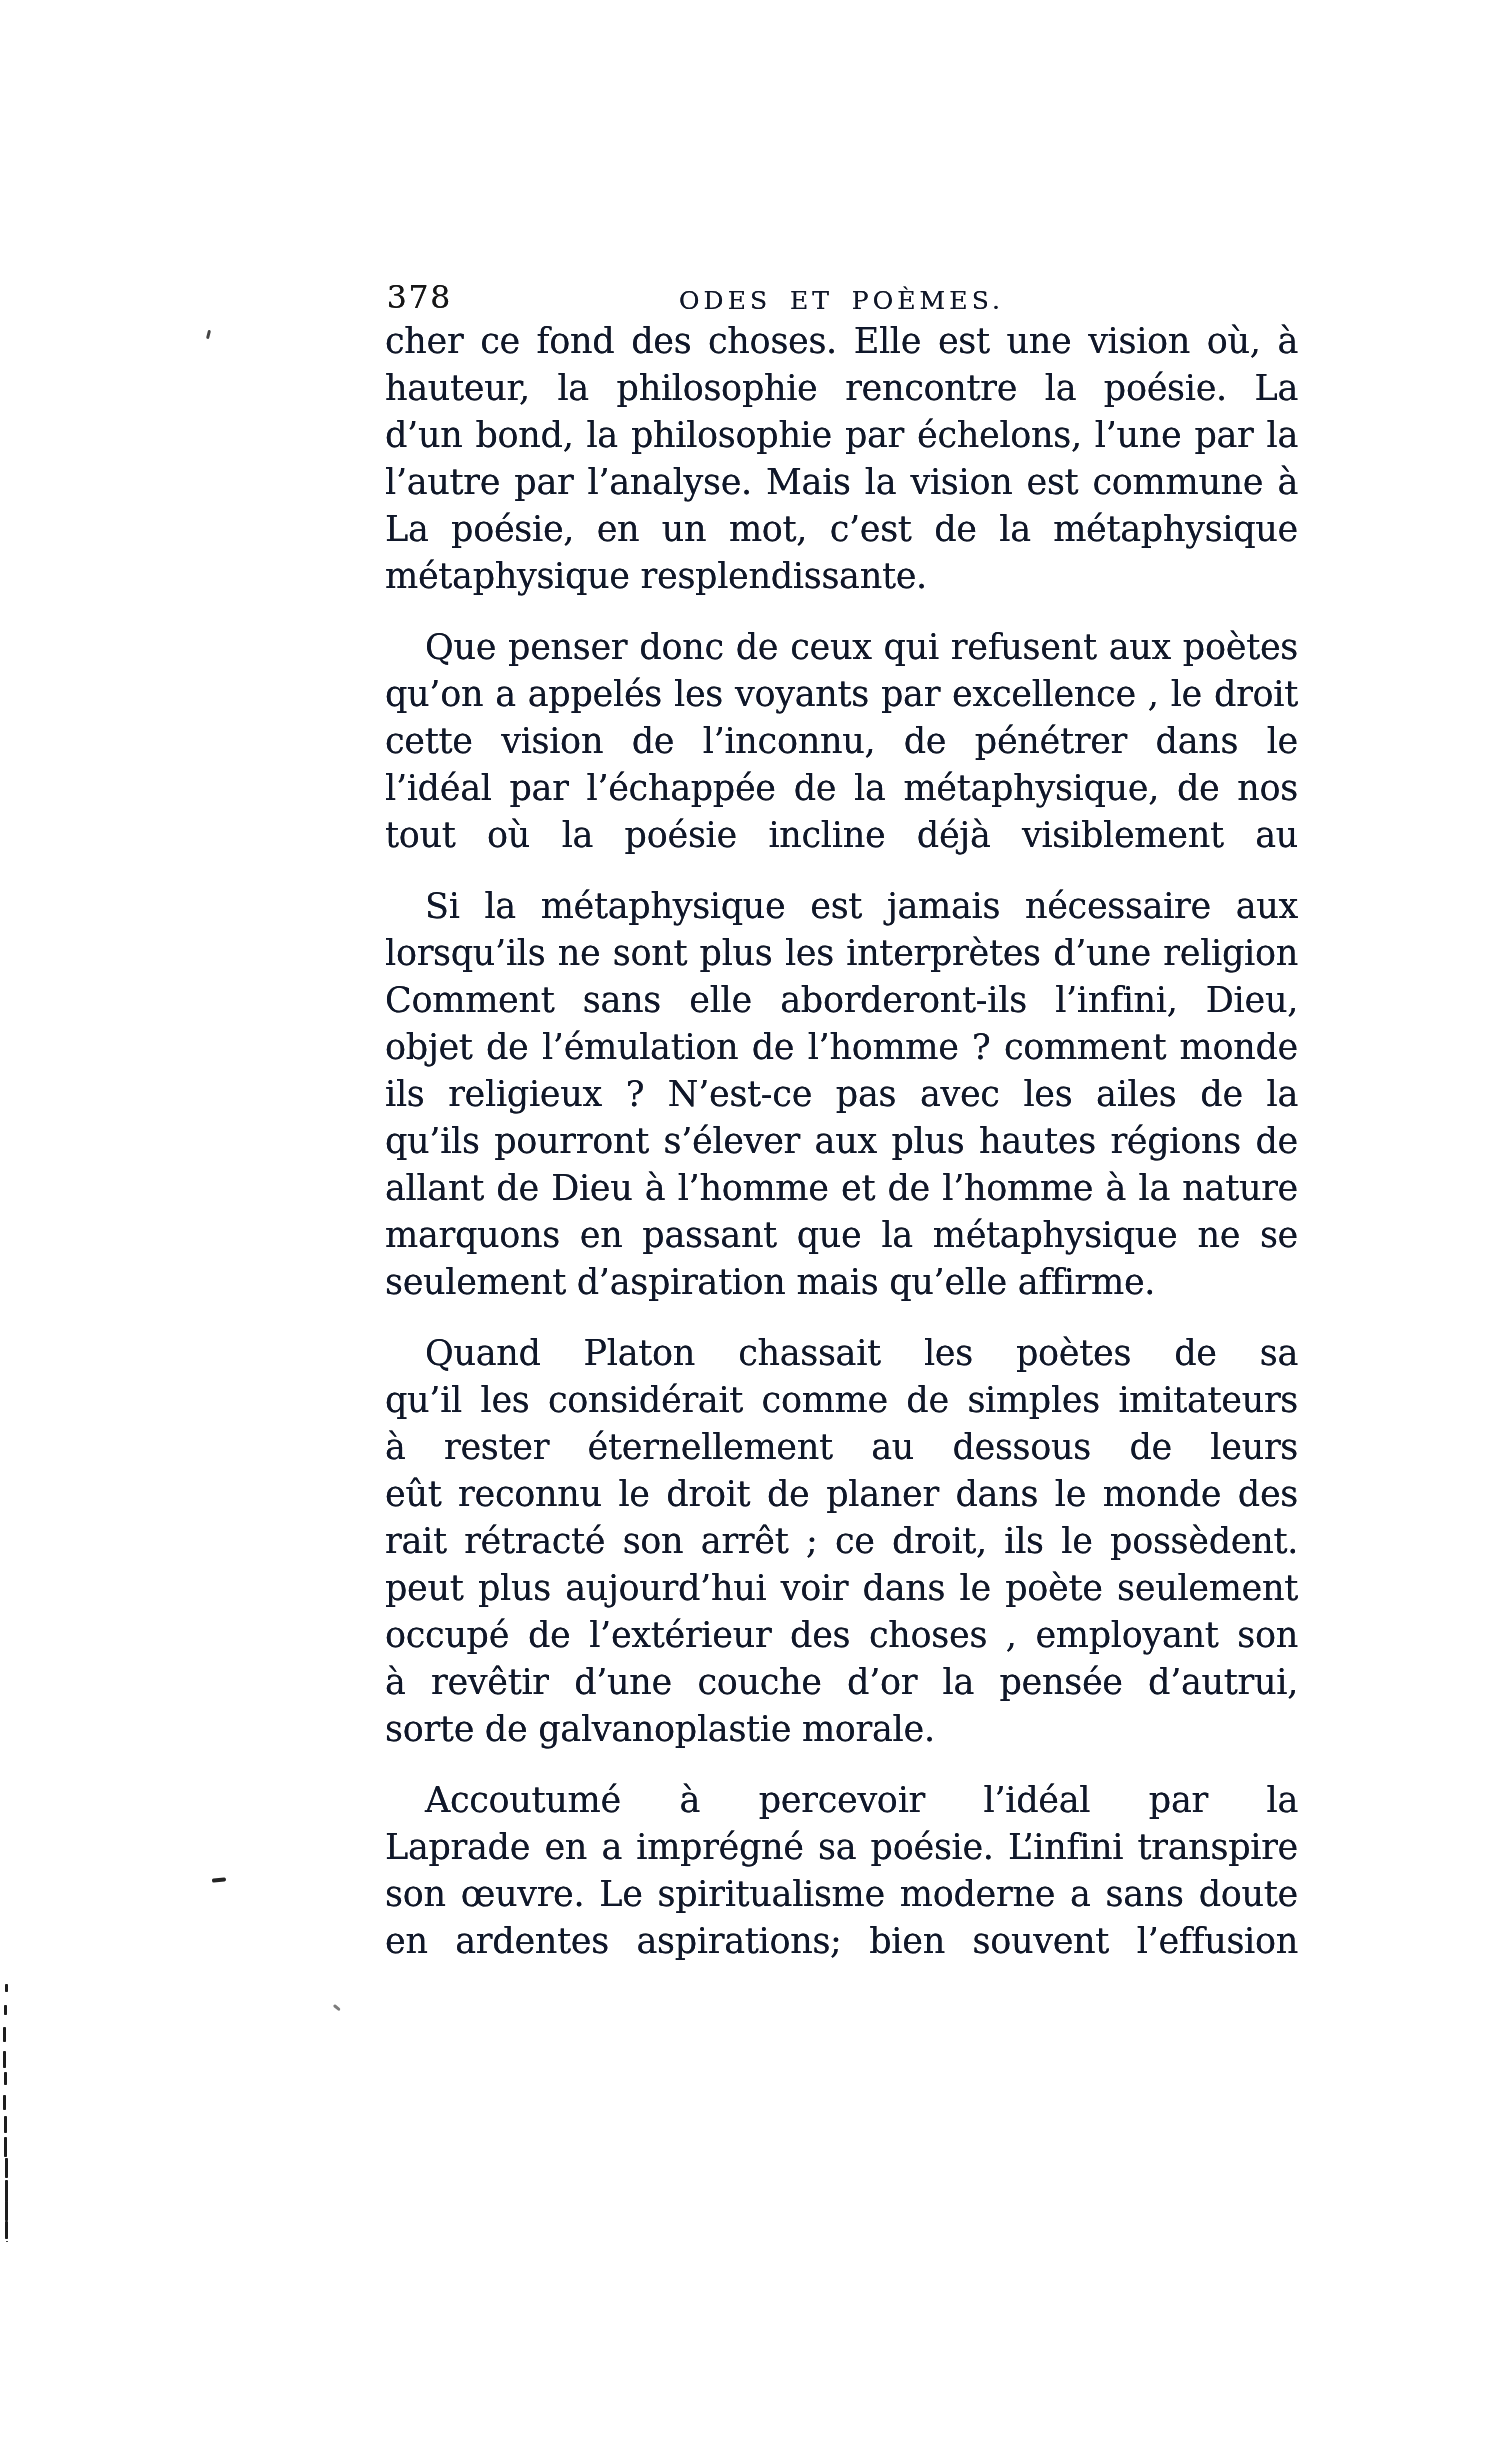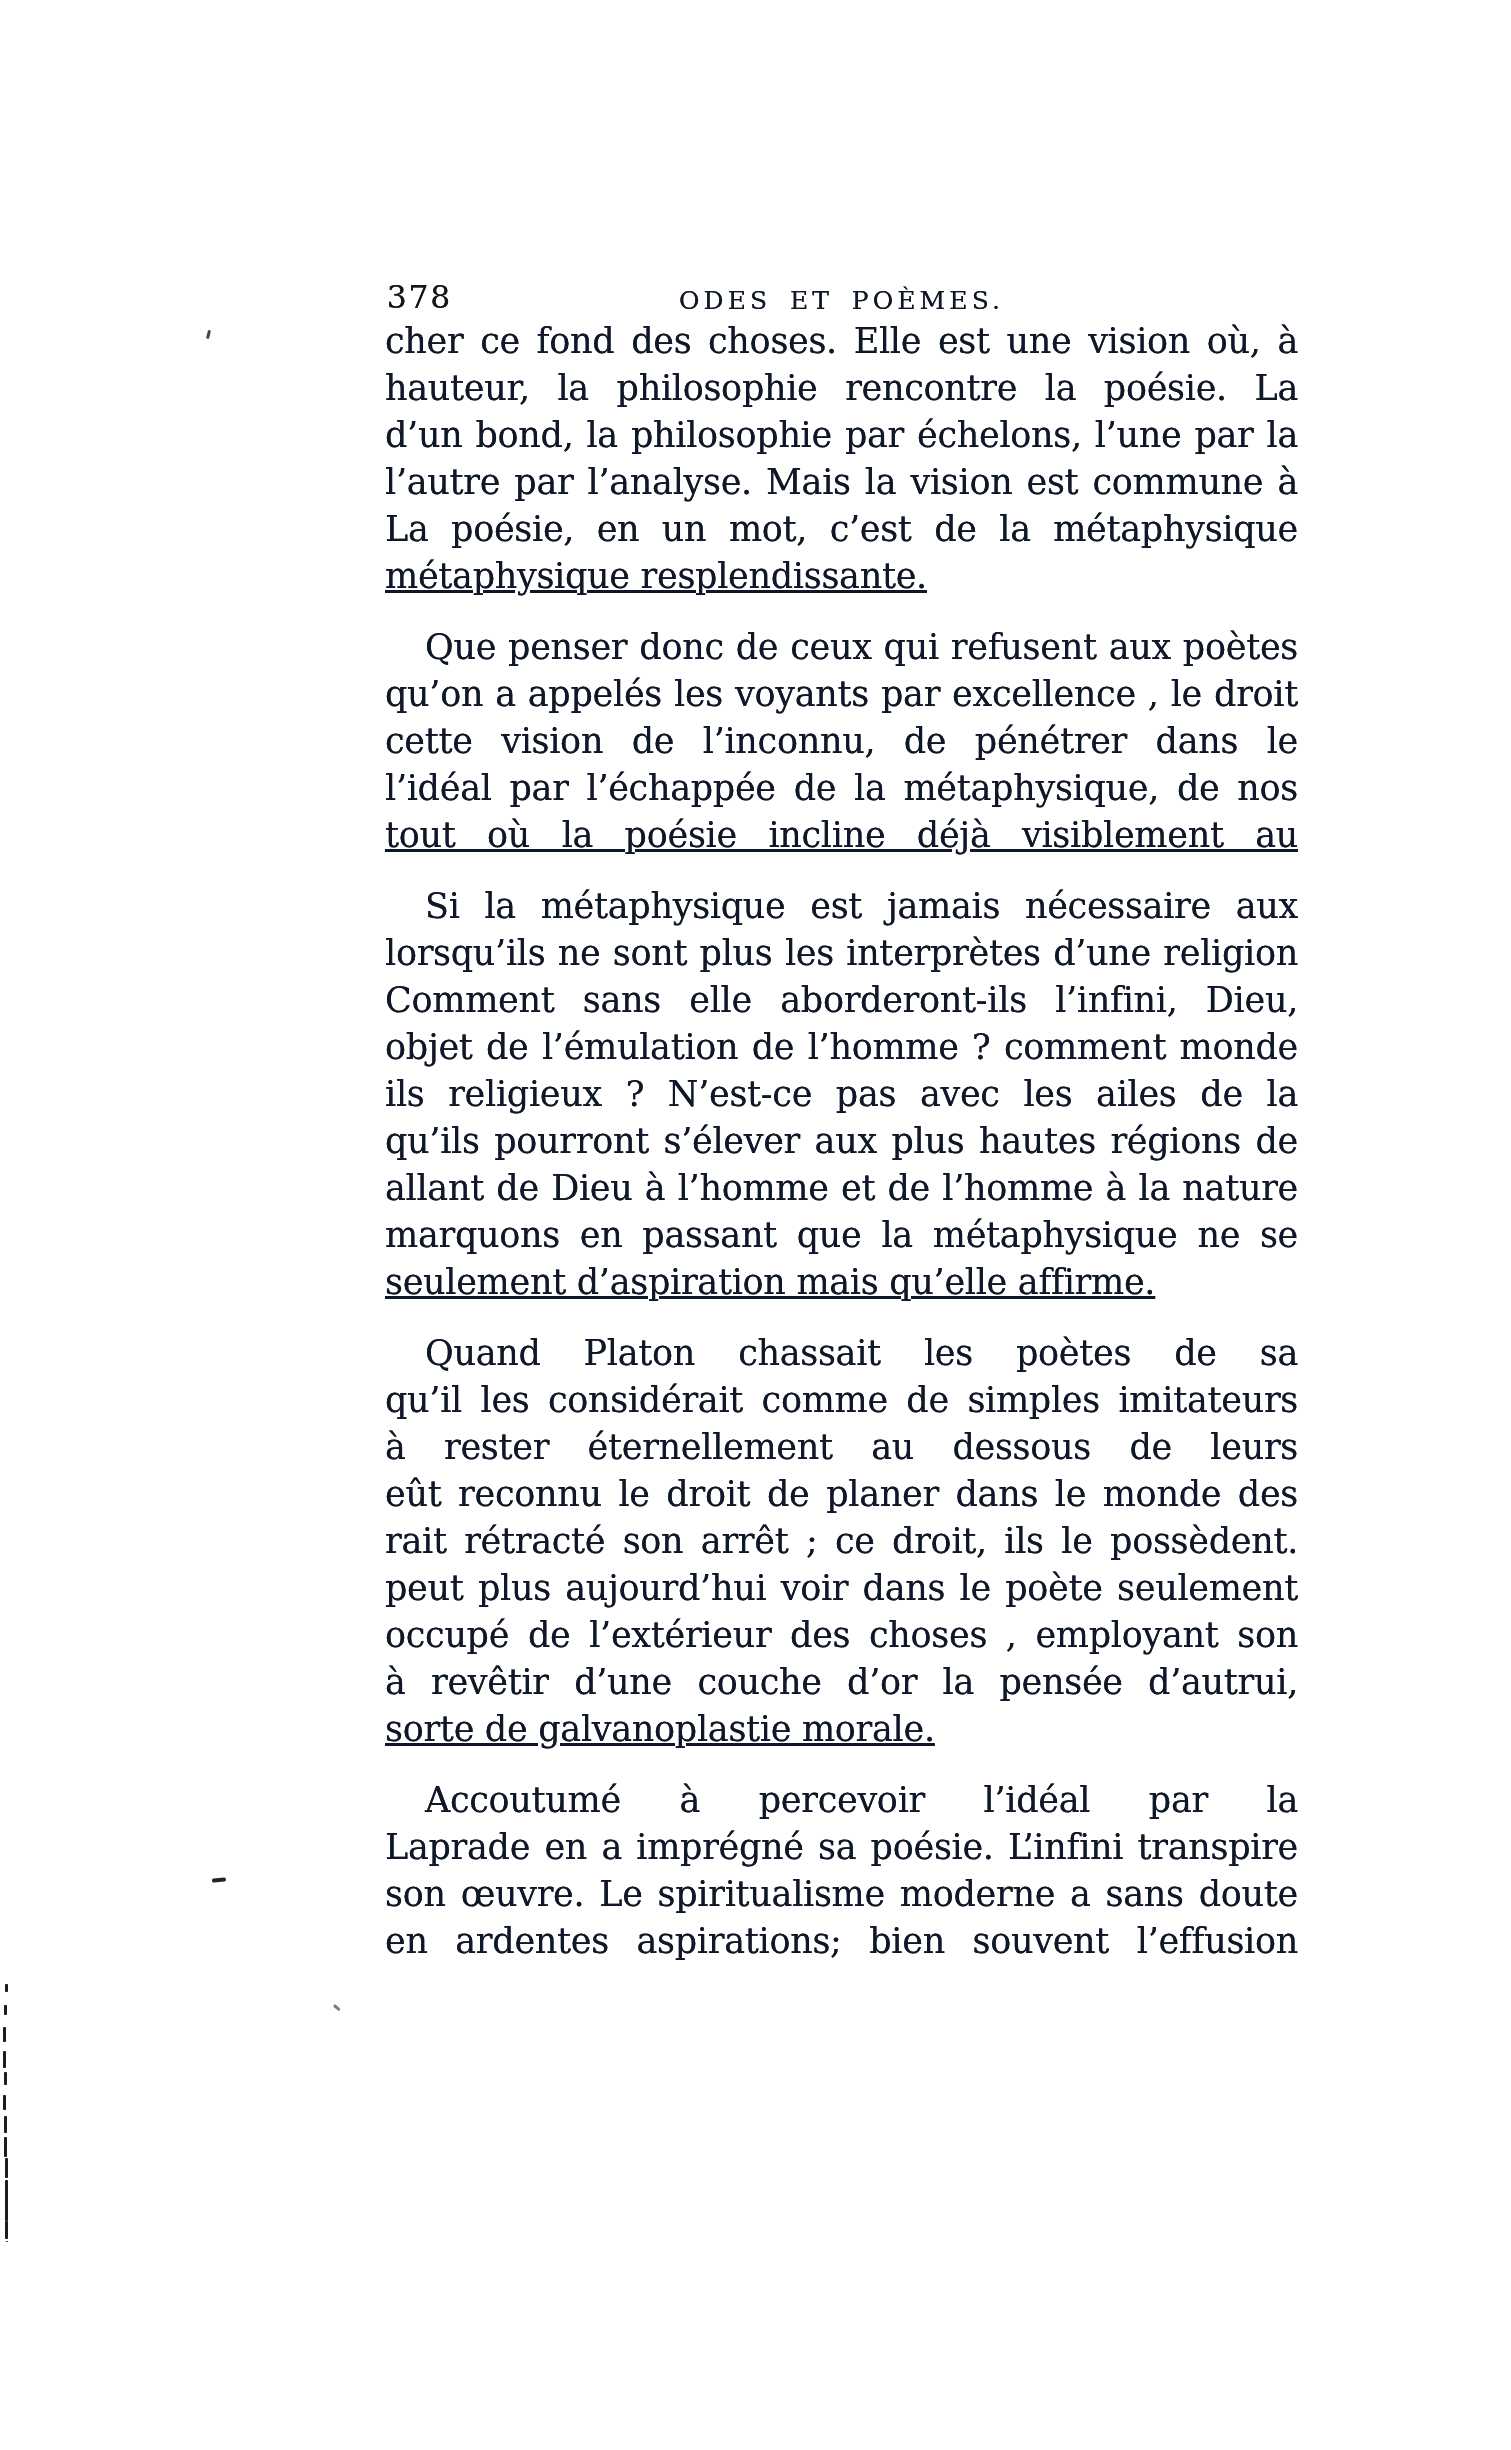--- a/index.html
+++ b/index.html
@@ -63,21 +63,21 @@
     font-size: 35px;
     letter-spacing: -0.3px;
     text-align: justify;
     text-align-last: justify;
     white-space: normal;
     overflow: hidden;
     color: #0f172a;
     text-shadow: 0 0 0.4px #3a3a3a;
   }
   .line.start { text-indent: 40px; margin-top: 24px; }
-  .line.end   { text-align-last: left; text-decoration: underline; }
+  .line.end   { text-align-last: left; }
 
   
   .tick {
     position: absolute;
     width: 2.5px;
     background: #1d1d1d;
     border-radius: 0.8px;
   }
   .speck {
     position: absolute;

